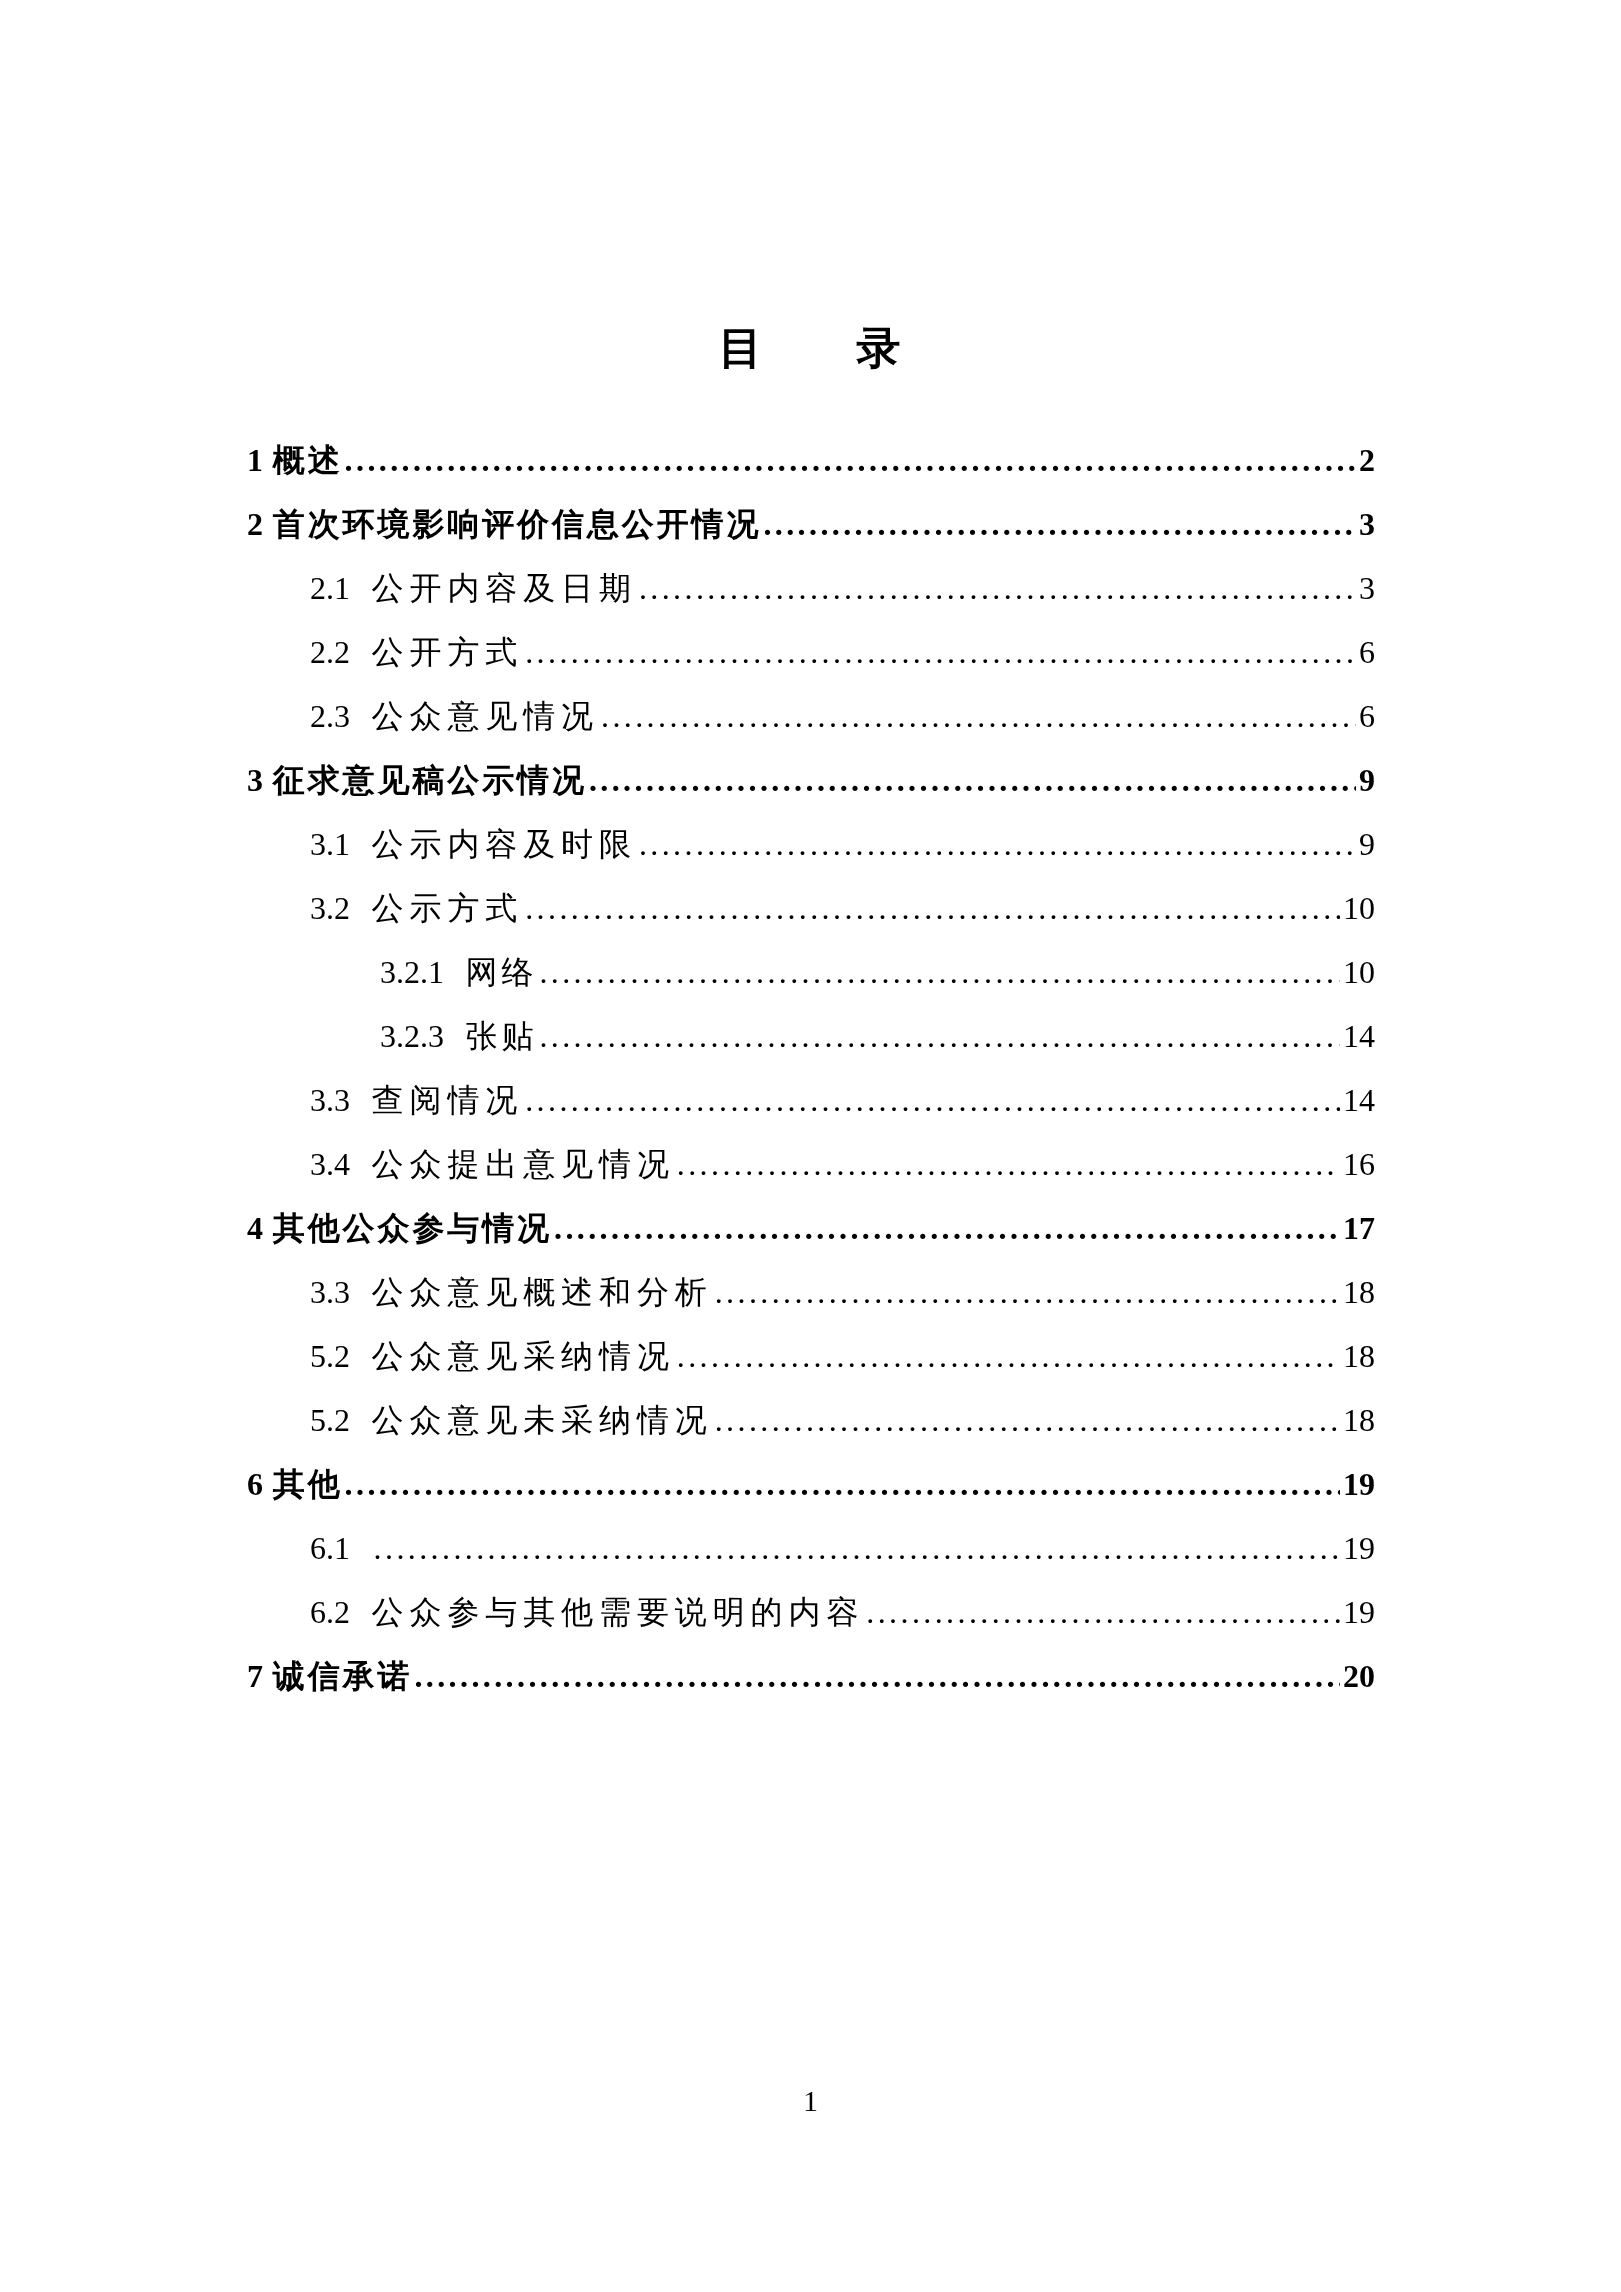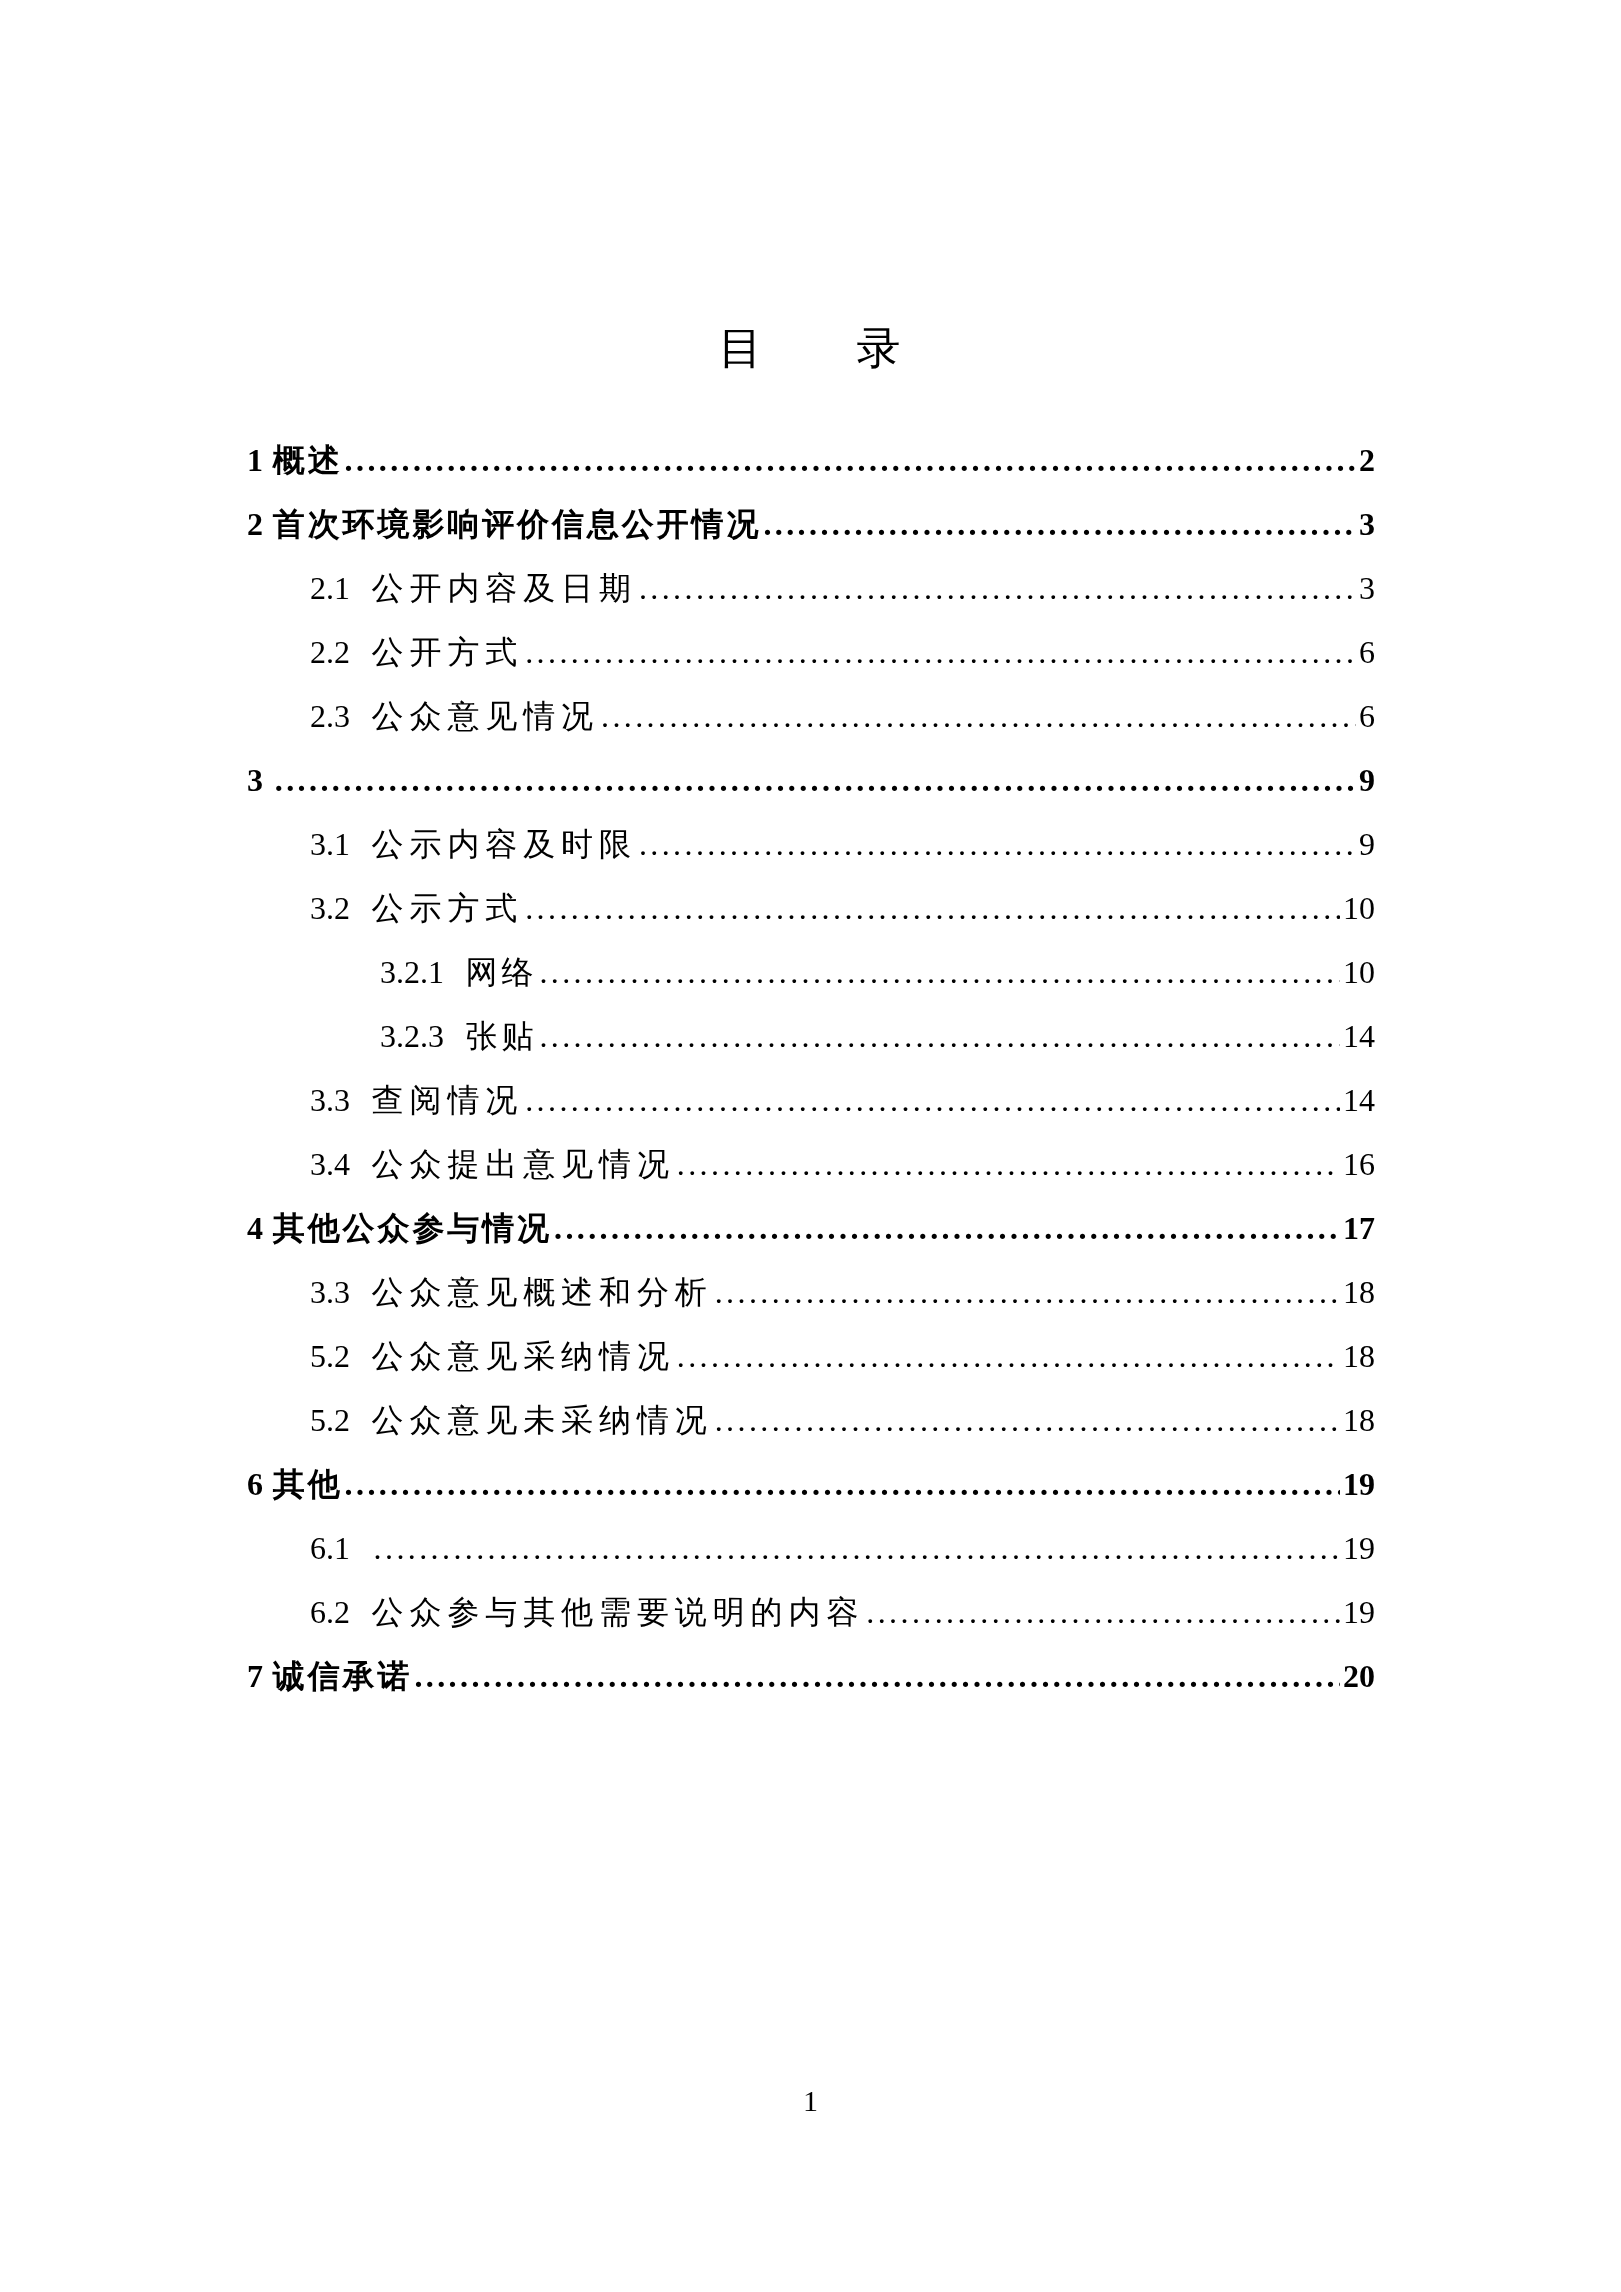--- a/index.html
+++ b/index.html
@@ -11,21 +11,21 @@
     background: #ffffff;
     font-family: "Liberation Serif", "DejaVu Serif", serif;
     color: #000000;
     overflow: hidden;
   }
   .doc-title {
     padding-top: 323px;
     text-align: center;
     font-size: 44px;
     line-height: 51px;
-    font-weight: normal;
+    font-weight: bold;
     letter-spacing: 2px;
   }
   .toc {
     list-style: none;
     margin-top: 54px;
     margin-left: 247px;
     margin-right: 246px;
   }
   .toc-row {
     display: flex;
@@ -103,20 +103,21 @@
 
   <li class="toc-row level-2">
     <span class="toc-num">2.3</span>
     <span class="toc-label">公众意见情况</span>
     <span class="toc-dots"></span>
     <span class="toc-page">6</span>
   </li>
 
   <li class="toc-row level-1">
     <span class="toc-num">3</span>
+    <span class="toc-label">征求意见稿公示情况</span>
     <span class="toc-dots"></span>
     <span class="toc-page">9</span>
   </li>
 
   <li class="toc-row level-2">
     <span class="toc-num">3.1</span>
     <span class="toc-label">公示内容及时限</span>
     <span class="toc-dots"></span>
     <span class="toc-page">9</span>
   </li>

